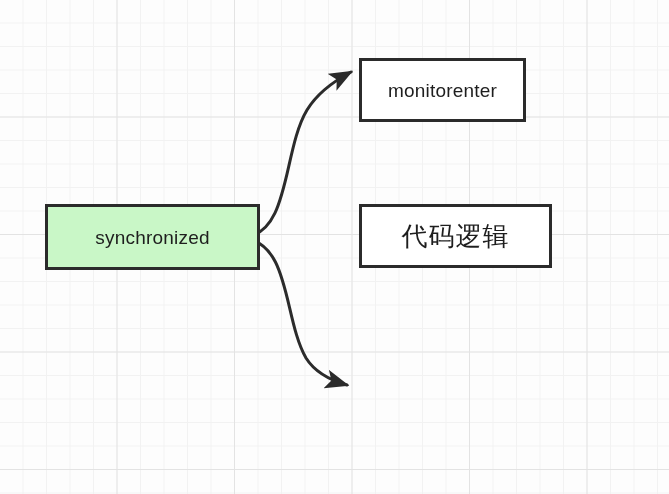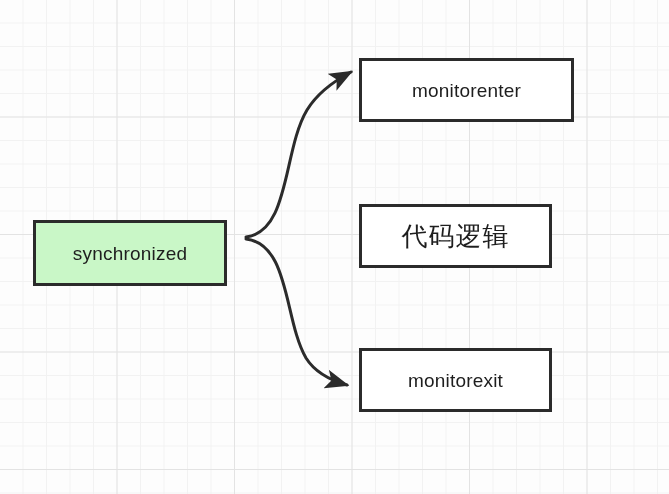--- a/index.html
+++ b/index.html
@@ -48,31 +48,30 @@
     line-height: 1;
     color: #1e1e1e;
     letter-spacing: 0.2px;
     white-space: nowrap;
   }
   .node.cjk .label {
     font-size: 26px;
     letter-spacing: 1px;
   }
   #node-synchronized {
-    left: 33px;
+    left: 45px;
     top: 204px;
-    width: 194px;
+    width: 215px;
     height: 66px;
     background: #c9f7c7;
-    margin-top: 16px;
   }
   #node-monitorenter {
     left: 359px;
     top: 58px;
-    width: 215px;
+    width: 167px;
     height: 64px;
   }
   #node-code-logic {
     left: 359px;
     top: 204px;
     width: 193px;
     height: 64px;
   }
   #node-monitorexit {
     left: 359px;
@@ -106,17 +105,14 @@
   </div>
 
   <div class="node" id="node-monitorenter">
     <span class="label">monitorenter</span>
   </div>
 
   <div class="node cjk" id="node-code-logic">
     <span class="label">代码逻辑</span>
   </div>
 
-  <div class="node" id="node-monitorexit">
-    <span class="label">monitorexit</span>
-  </div>
 
 </div>
 
 </body></html>

